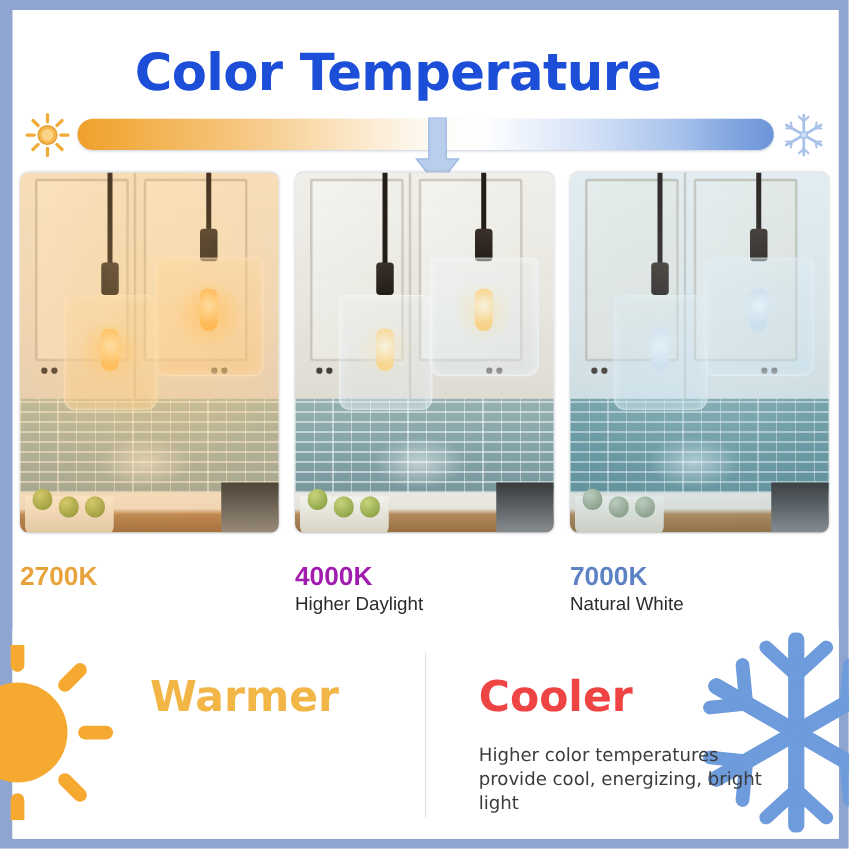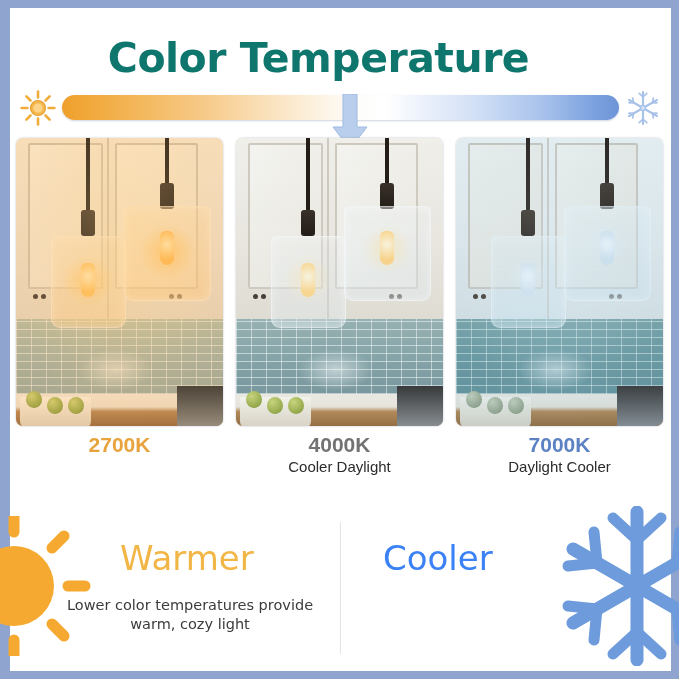--- a/index.html
+++ b/index.html
@@ -36,21 +36,21 @@
   .title {
     position: absolute;
     left: 0;
     top: 26px;
     width: 617px;
     text-align: center;
     font-family: "DejaVu Sans", sans-serif;
     font-weight: bold;
     font-size: 41px;
     letter-spacing: -0.5px;
-    color: #0f766e;
+    color: #1d4ed8;
     white-space: nowrap;
   }
 
   
   .scale-row {
     position: absolute;
     left: 0;
     top: 78px;
     width: 661px;
     height: 44px;
@@ -235,23 +235,22 @@
   
   .captions {
     position: absolute;
     left: 0;
     top: 424px;
     width: 661px;
     height: 56px;
   }
   .caption {
     position: absolute;
-    top: 0;
+    top: 17px;
     width: 207px;
-    text-align: center;
   }
   .caption.c0 { left: 6px; }
   .caption.c1 { left: 226px; }
   .caption.c2 { left: 446px; }
   .kelvin {
     font-family: "Liberation Sans", sans-serif;
     font-weight: bold;
     font-size: 21px;
     line-height: 25px;
   }
@@ -292,27 +291,27 @@
     position: absolute;
     right: -46px;
     top: 2px;
     width: 160px;
     height: 160px;
   }
   .head-warm, .head-cool {
     position: absolute;
     top: 34px;
     font-family: "DejaVu Sans", sans-serif;
-    font-weight: normal;
+    font-weight: bold;
     font-size: 34px;
     line-height: 40px;
     white-space: nowrap;
   }
   .head-warm { left: 110px; color: #f2b647; }
-  .head-cool { left: 42px;  color: #3b82f6; }
+  .head-cool { left: 42px;  color: #ef4444; }
   .body-warm, .body-cool {
     position: absolute;
     top: 92px;
     font-family: "DejaVu Sans", sans-serif;
     font-size: 14.5px;
     line-height: 19px;
     color: #3c3c3c;
   }
   .body-warm { left: 40px; width: 280px; text-align: center; }
   .body-cool { left: 42px; width: 250px; text-align: left; }
@@ -498,47 +497,46 @@
         <div class="grade" style="background:linear-gradient(180deg,rgba(198,224,236,0.34),rgba(172,208,226,0.30));mix-blend-mode:multiply"></div>
         <div class="grade" style="background:radial-gradient(ellipse at 50% 45%,rgba(225,242,250,0.22),rgba(200,226,240,0.05) 70%)"></div>
       </div>
     </div>
 
     <div class="captions">
       <div class="caption c0">
         <div class="kelvin" style="color:#e8a33d">2700K</div>
       </div>
       <div class="caption c1">
-        <div class="kelvin" style="color:#737373">4000K</div>
-        <div class="kname">Cooler Daylight</div>
+        <div class="kelvin" style="color:#a21caf">4000K</div>
+        <div class="kname">Higher Daylight</div>
       </div>
       <div class="caption c2">
         <div class="kelvin" style="color:#5c82c4">7000K</div>
-        <div class="kname">Daylight Cooler</div>
+        <div class="kname">Natural White</div>
       </div>
     </div>
 
     <div class="explainer">
       <div class="divider"></div>
 
       <div class="half left">
         <div class="sun-big">
           <svg viewBox="0 0 140 140" width="140" height="140" aria-hidden="true">
             <circle cx="62" cy="70" r="40" fill="#f6a931"></circle>
             <g stroke="#f6a931" stroke-width="11" stroke-linecap="round">
               <line x1="62" y1="16" x2="62" y2="1"></line>
               <line x1="62" y1="124" x2="62" y2="139"></line>
               <line x1="116" y1="70" x2="133" y2="70"></line>
               <line x1="100" y1="32" x2="112" y2="20"></line>
               <line x1="100" y1="108" x2="112" y2="120"></line>
             </g>
           </svg>
         </div>
         <div class="head-warm">Warmer</div>
-        <div class="body-warm">Lower color temperatures provide warm, cozy light</div>
       </div>
 
       <div class="half right">
         <div class="snow-big">
           <svg viewBox="0 0 160 160" width="160" height="160" aria-hidden="true">
             <g stroke="#6d9bdb" stroke-width="13" stroke-linecap="round" fill="none">
               <line x1="80" y1="6" x2="80" y2="154"></line>
               <line x1="16" y1="43" x2="144" y2="117"></line>
               <line x1="16" y1="117" x2="144" y2="43"></line>
               <g stroke-width="11">
@@ -552,17 +550,18 @@
                 <line x1="120" y1="103" x2="123" y2="134"></line>
                 <line x1="40" y1="103" x2="11" y2="100"></line>
                 <line x1="40" y1="103" x2="37" y2="134"></line>
                 <line x1="120" y1="57" x2="149" y2="60"></line>
                 <line x1="120" y1="57" x2="123" y2="26"></line>
               </g>
             </g>
           </svg>
         </div>
         <div class="head-cool">Cooler</div>
+        <div class="body-cool">Higher color temperatures provide cool, energizing, bright light</div>
       </div>
     </div>
 
   </div>
 </div>
 
 </body></html>

